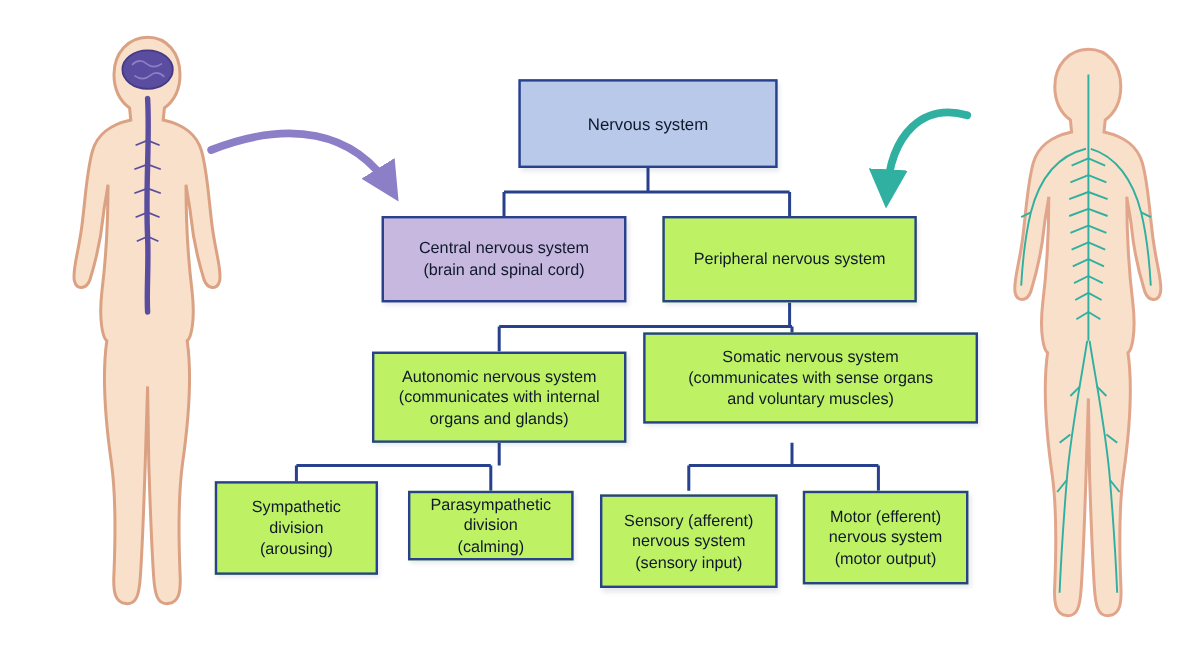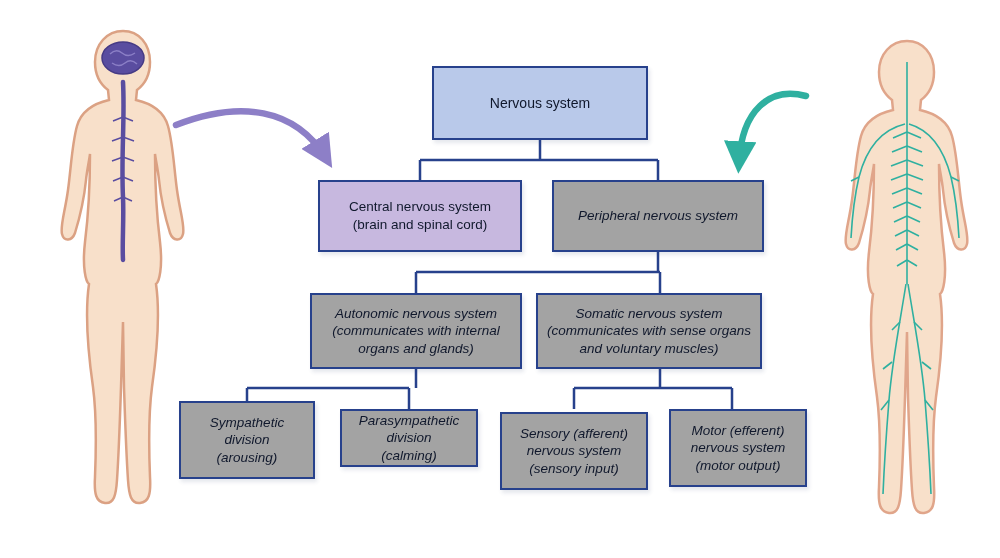--- a/index.html
+++ b/index.html
@@ -11,21 +11,21 @@
   .node{
     position:absolute;box-sizing:border-box;
     border:2.5px solid #27418c;color:#10182c;
     display:flex;align-items:center;justify-content:center;
     text-align:center;font-size:13.5px;line-height:1.3;
     padding:4px 0;white-space:pre-line;
     box-shadow:2px 3px 4px rgba(40,60,110,0.12);
   }
   .fill-root{background:#b9c9ea;}
   .fill-cns{background:#c7b8df;}
-  .fill-teal{background:#a3a3a3;font-style:italic;}
+  .fill-teal{background:#bef264;}
 </style>
 </head>
 <body>
 
 <div id="stage">
 
   <svg id="underlay" viewBox="0 0 1000 558">
     <defs>
       <marker id="ah-purple" markerWidth="5" markerHeight="5" refX="3.2" refY="2.5" orient="auto">
         <path d="M0,0 L5,2.5 L0,5 Z" fill="#8d7fc7"></path>
@@ -106,21 +106,21 @@
 
   <div class="node fill-cns" style="left:318px;top:180px;width:204px;height:72px">Central nervous system
 (brain and spinal cord)</div>
 
   <div class="node fill-teal" style="left:552px;top:180px;width:212px;height:72px">Peripheral nervous system</div>
 
   <div class="node fill-teal" style="left:310px;top:293px;width:212px;height:76px">Autonomic nervous system
 (communicates with internal
 organs and glands)</div>
 
-  <div class="node fill-teal" style="left:536px;top:293px;width:226px;height:76px">Somatic nervous system
+  <div class="node fill-teal" style="left:536px;top:277px;width:279px;height:76px">Somatic nervous system
 (communicates with sense organs
 and voluntary muscles)</div>
 
   <div class="node fill-teal" style="left:179px;top:401px;width:136px;height:78px">Sympathetic
 division
 (arousing)</div>
 
   <div class="node fill-teal" style="left:340px;top:409px;width:138px;height:58px">Parasympathetic
 division
 (calming)</div>

